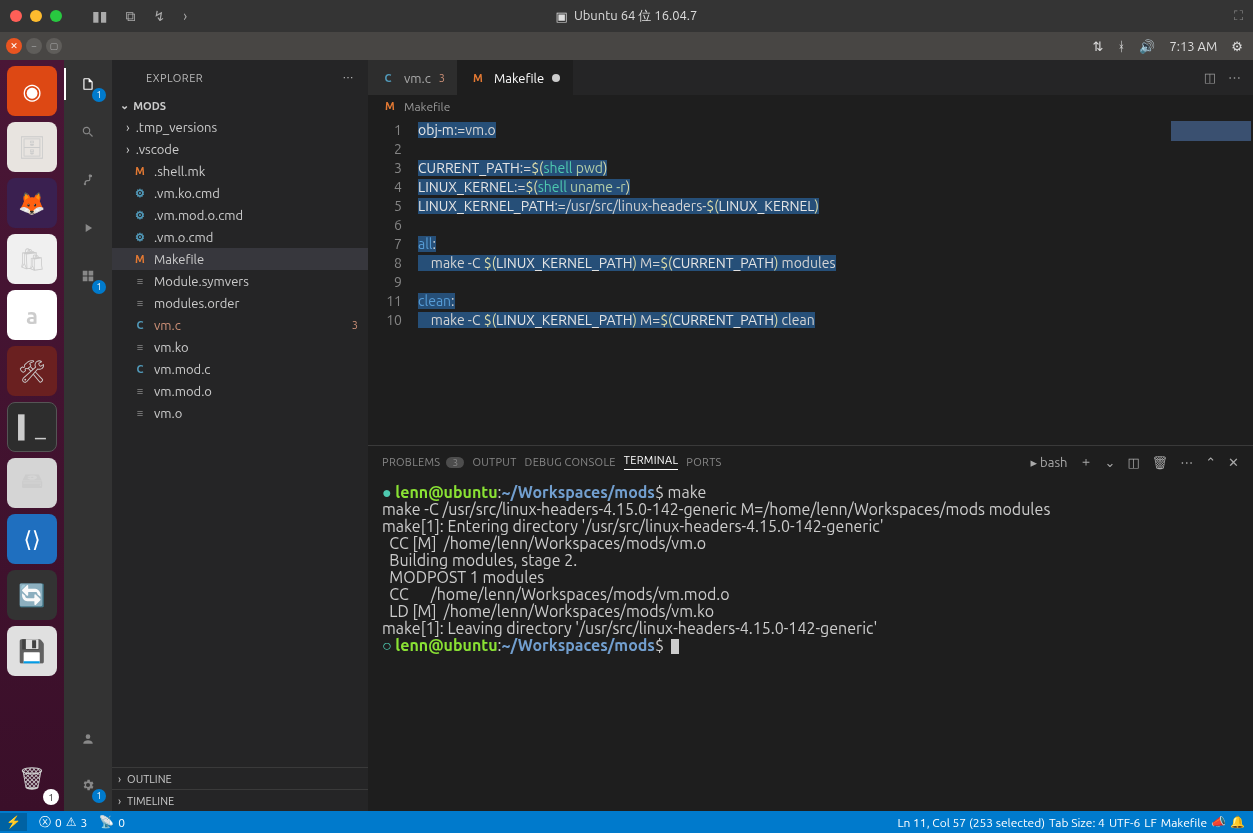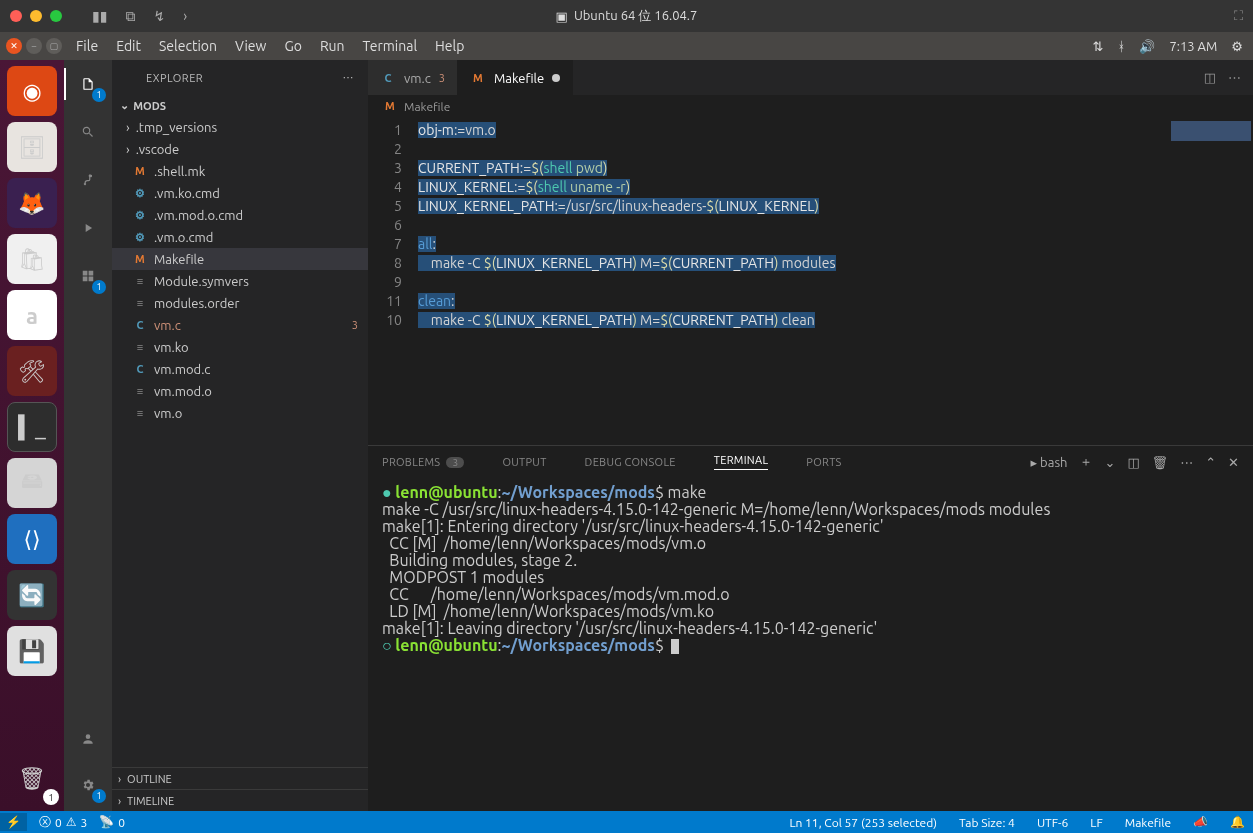--- a/index.html
+++ b/index.html
@@ -83,35 +83,35 @@
 .gutter div{height:19px;}
 .code { flex:1; padding-top:4px; white-space:pre; color:#d4d4d4;}
 .code .line{height:19px;}
 .sel{background:#264f78;}
 .kw{color:#569cd6;} .fn{color:#4ec9b0;} .var{color:#e5e5e5;} .op{color:#d4d4d4;} .pun{color:#dcdcaa;} .arg{color:#b5cea8;}
 .minimap{position:absolute;right:0;top:0;width:90px;height:100%;background:#1e1e1e;}
 .minimap .mm-sel{position:absolute;top:4px;right:2px;width:80px;height:20px;background:#3a5070;}
 
 
 .panel { height:366px; border-top:1px solid #3a3a3a; background:#1e1e1e; display:flex; flex-direction:column;}
-.panel-tabs{height:32px;display:flex;align-items:center;padding:0 14px;gap:38px;font-size:11px;color:#888;}
+.panel-tabs{height:32px;display:flex;align-items:center;padding:0 14px;gap:8px;font-size:11px;color:#888;}
 .panel-tabs .pt{display:flex;align-items:center;gap:6px;letter-spacing:0.3px;}
 .panel-tabs .pt.active{color:#fff;border-bottom:1px solid #fff;padding-bottom:3px;}
 .panel-tabs .pt .count{background:#4d4d4d;border-radius:8px;padding:0 6px;font-size:10px;}
 .panel-tabs .pactions{margin-left:auto;display:flex;gap:12px;align-items:center;color:#aaa;font-size:13px;}
 .term-body{flex:1;padding:6px 14px;font-family:"Ubuntu Mono",monospace;font-size:16px;line-height:17px;color:#ccc;overflow:auto;white-space:pre;}
 .prompt-user{color:#8ae234;font-weight:bold;}
 .prompt-path{color:#729fcf;font-weight:bold;}
 .prompt-bullet{color:#4ec9b0;}
 .cursor{display:inline-block;width:8px;height:15px;background:#ccc;vertical-align:middle;}
 
 
 .statusbar { height:22px; background:#007acc; color:#fff; display:flex; align-items:center; font-size:12px; padding:0 8px; gap:14px;}
 .statusbar .left{display:flex;gap:12px;align-items:center;}
-.statusbar .right{margin-left:auto;display:flex;gap:22px;align-items:center;}
+.statusbar .right{margin-left:auto;display:flex;gap:4px;align-items:center;}
 .sb-item{display:flex;gap:4px;align-items:center;}
 svg.ic{width:14px;height:14px;fill:currentColor;}
 </style>
 </head>
 <body>
 
 <div class="vm-titlebar">
   <div class="traffic">
     <span class="red"></span>
     <span class="yellow"></span>
@@ -129,30 +129,20 @@
   </div>
   <div class="vmright">⛶</div>
 </div>
 
 <div class="gnome-bar">
   <div class="win-ctrl">
     <span class="wc-close">✕</span>
     <span class="wc-min">–</span>
     <span class="wc-max">▢</span>
   </div>
-  <div class="menu-items" id="gnome-menus">
-      <span>File</span>
-      <span>Edit</span>
-      <span>Selection</span>
-      <span>View</span>
-      <span>Go</span>
-      <span>Run</span>
-      <span>Terminal</span>
-      <span>Help</span>
-    </div>
   <div class="gnome-right">
     <span>⇅</span>
     <span>ᚼ</span>
     <span>🔊</span>
     <span>7:13 AM</span>
     <span>⚙</span>
   </div>
 </div>
 
 <div class="main">

